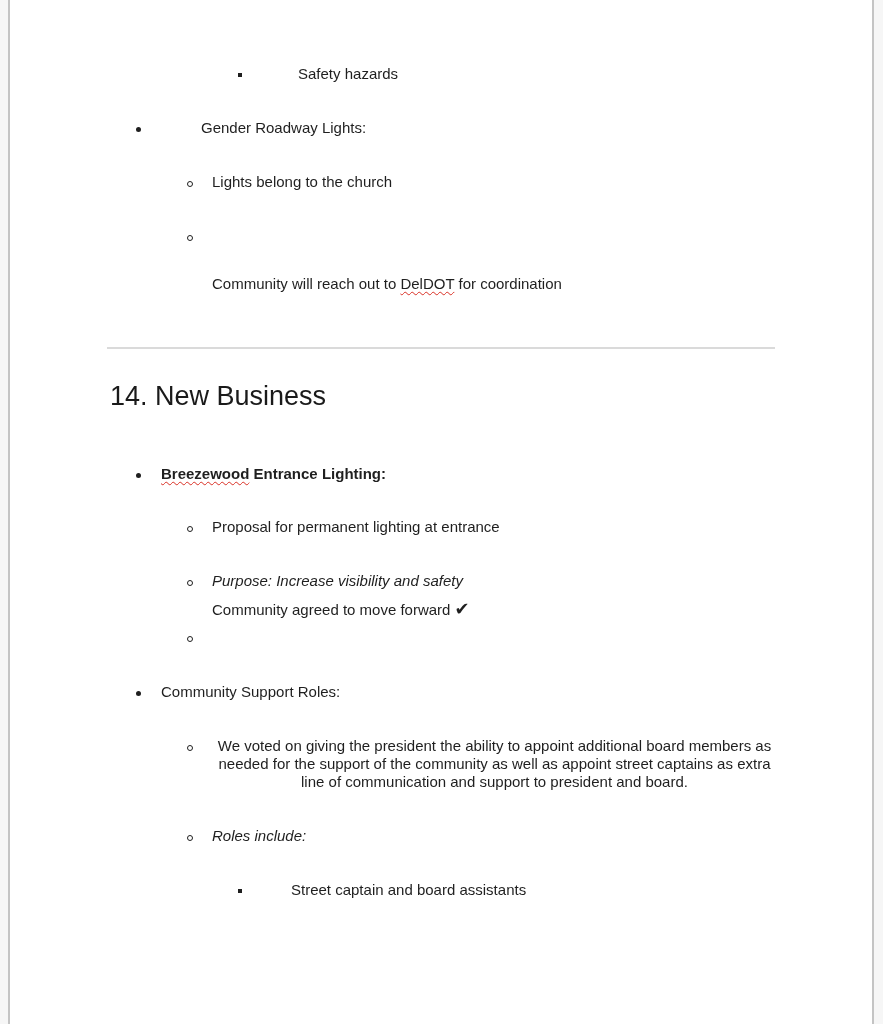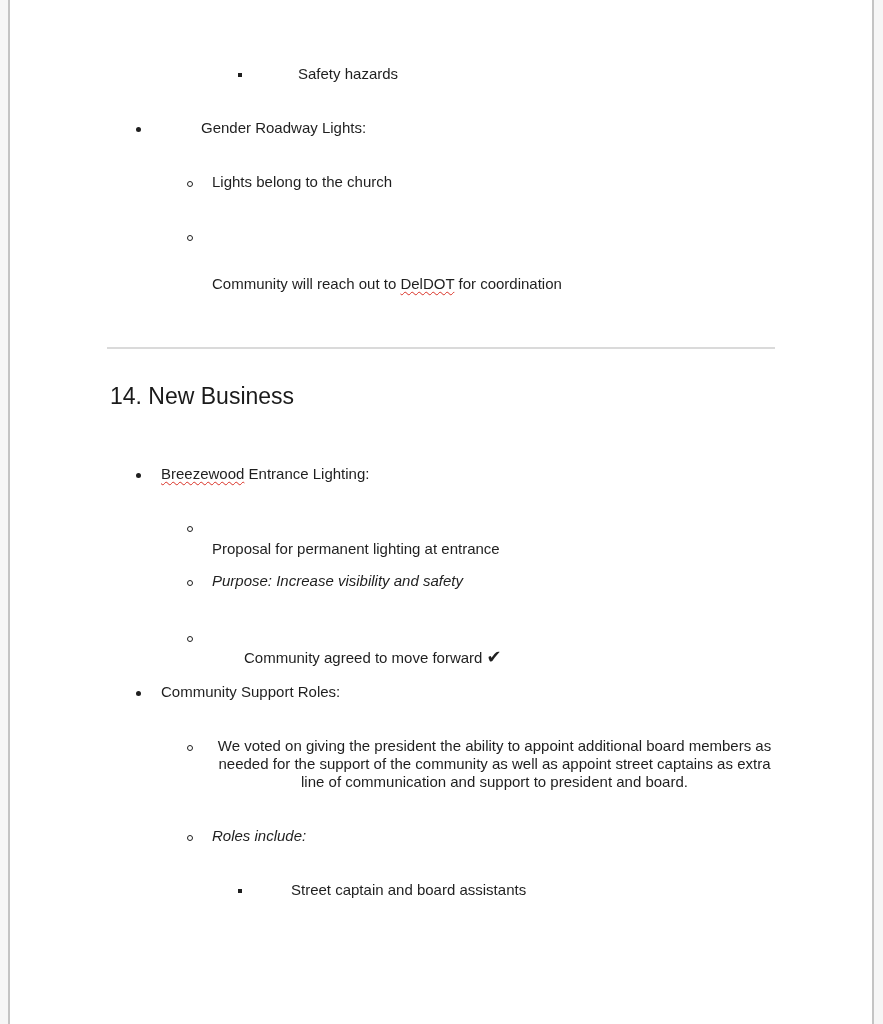--- a/index.html
+++ b/index.html
@@ -27,21 +27,21 @@
   .squiggle {
     text-decoration: underline wavy #d93025;
     text-decoration-thickness: 1px;
     text-underline-offset: 2px;
   }
   .hr {
     position: absolute; left: 107px; top: 347px; width: 668px; height: 0;
     border-top: 2px solid #dadada;
   }
   .heading {
-    position: absolute; left: 110px; top: 382px; font-size: 23px; line-height: 28px; color: #1a1a1a;
+    position: absolute; left: 110px; top: 382px; font-size: 27px; line-height: 28px; color: #1a1a1a;
   }
   .para { white-space: normal; width: 565px; }
   .check { font-size: 18px; margin-left: 4px; }
 </style>
 </head>
 <body>
 
 <div class="page"></div>
 
 <span class="bullet square" style="left:238px; top:66px;"></span>
@@ -54,30 +54,30 @@
 <div class="line" style="left:212px; top:173px;">Lights belong to the church</div>
 
 <span class="bullet circle" style="left:187px; top:228px;"></span>
 <div class="line" style="left:212px; top:227px;margin-top:48px;"><span>Community will reach out to </span><span class="squiggle">DelDOT</span><span> for coordination</span></div>
 
 <div class="hr"></div>
 
 <div class="heading">14. New Business</div>
 
 <span class="bullet disc" style="left:136px; top:466px;"></span>
-<div class="line" style="left:161px; top:465px;"><span class="squiggle">Breezewood</span><span> Entrance Lighting:</span></div>
+<div class="line" style="left:161px; top:465px;font-weight:bold;"><span class="squiggle">Breezewood</span><span> Entrance Lighting:</span></div>
 
 <span class="bullet circle" style="left:187px; top:519px;"></span>
-<div class="line" style="left:212px; top:540px;">Proposal for permanent lighting at entrance</div>
+<div class="line" style="left:212px; top:518px;">Proposal for permanent lighting at entrance</div>
 
 <span class="bullet circle" style="left:187px; top:573px;"></span>
 <div class="line" style="left:212px; top:572px;font-style:italic;">Purpose: Increase visibility and safety</div>
 
 <span class="bullet circle" style="left:187px; top:629px;"></span>
-<div class="line" style="left:212px; top:648px;margin-left:32px;"><span>Community agreed to move forward</span><span class="check">✔</span></div>
+<div class="line" style="left:212px; top:600px;"><span>Community agreed to move forward</span><span class="check">✔</span></div>
 
 <span class="bullet disc" style="left:136px; top:684px;"></span>
 <div class="line" style="left:161px; top:683px;text-align:right;">Community Support Roles:</div>
 
 <span class="bullet circle" style="left:187px; top:738px;"></span>
 <div class="line para" style="left:212px; top:737px;text-align:center;">We voted on giving the president the ability to appoint additional board members as needed for the support of the community as well as appoint street captains as extra line of communication and support to president and board.</div>
 
 <span class="bullet circle" style="left:187px; top:828px;"></span>
 <div class="line" style="left:212px; top:827px;font-style:italic;">Roles include:</div>
 

